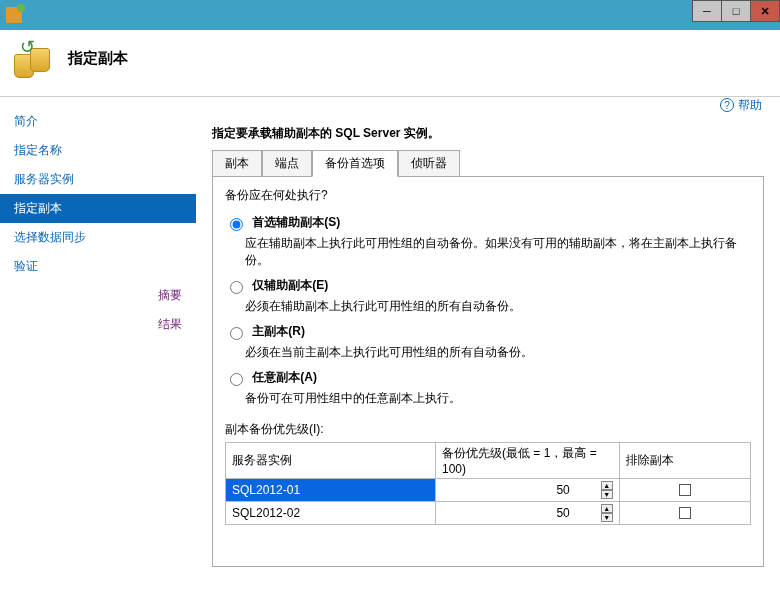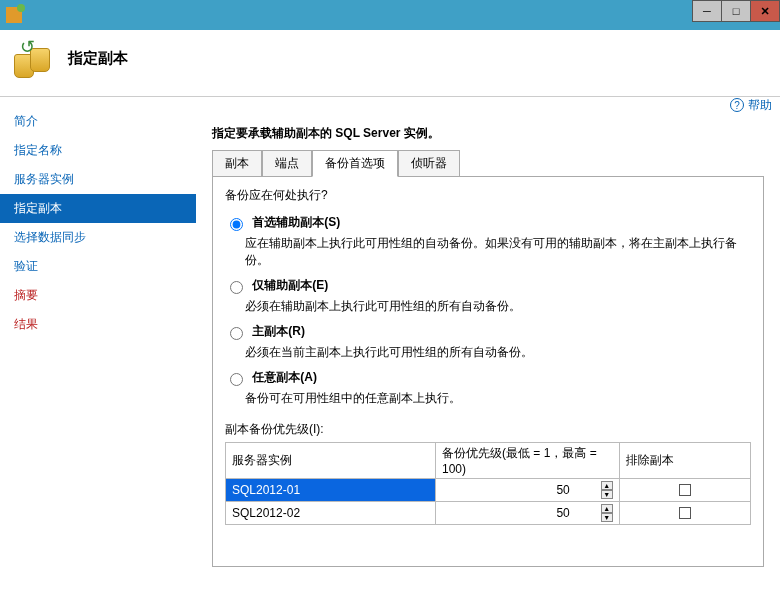--- a/index.html
+++ b/index.html
@@ -105,29 +105,29 @@
   }
   .side-item {
     padding: 6px 14px;
     color: #0a66b7;
     cursor: pointer;
   }
   .side-item.active {
     background: #0a66b7;
     color: #fff;
   }
-  .side-item.muted { color: #b91c1c; }
+  .side-item.muted { color: #701a75; text-align: right; }
   .main {
     flex: 1;
     padding: 10px 16px;
     position: relative;
   }
   .help {
     position: absolute;
-    right: 8px;
+    right: 18px;
     top: 0px;
     color: #0a66b7;
   }
   .help-icon {
     display: inline-block;
     width: 14px;
     height: 14px;
     border: 1px solid #0a66b7;
     border-radius: 50%;
     color: #0a66b7;

